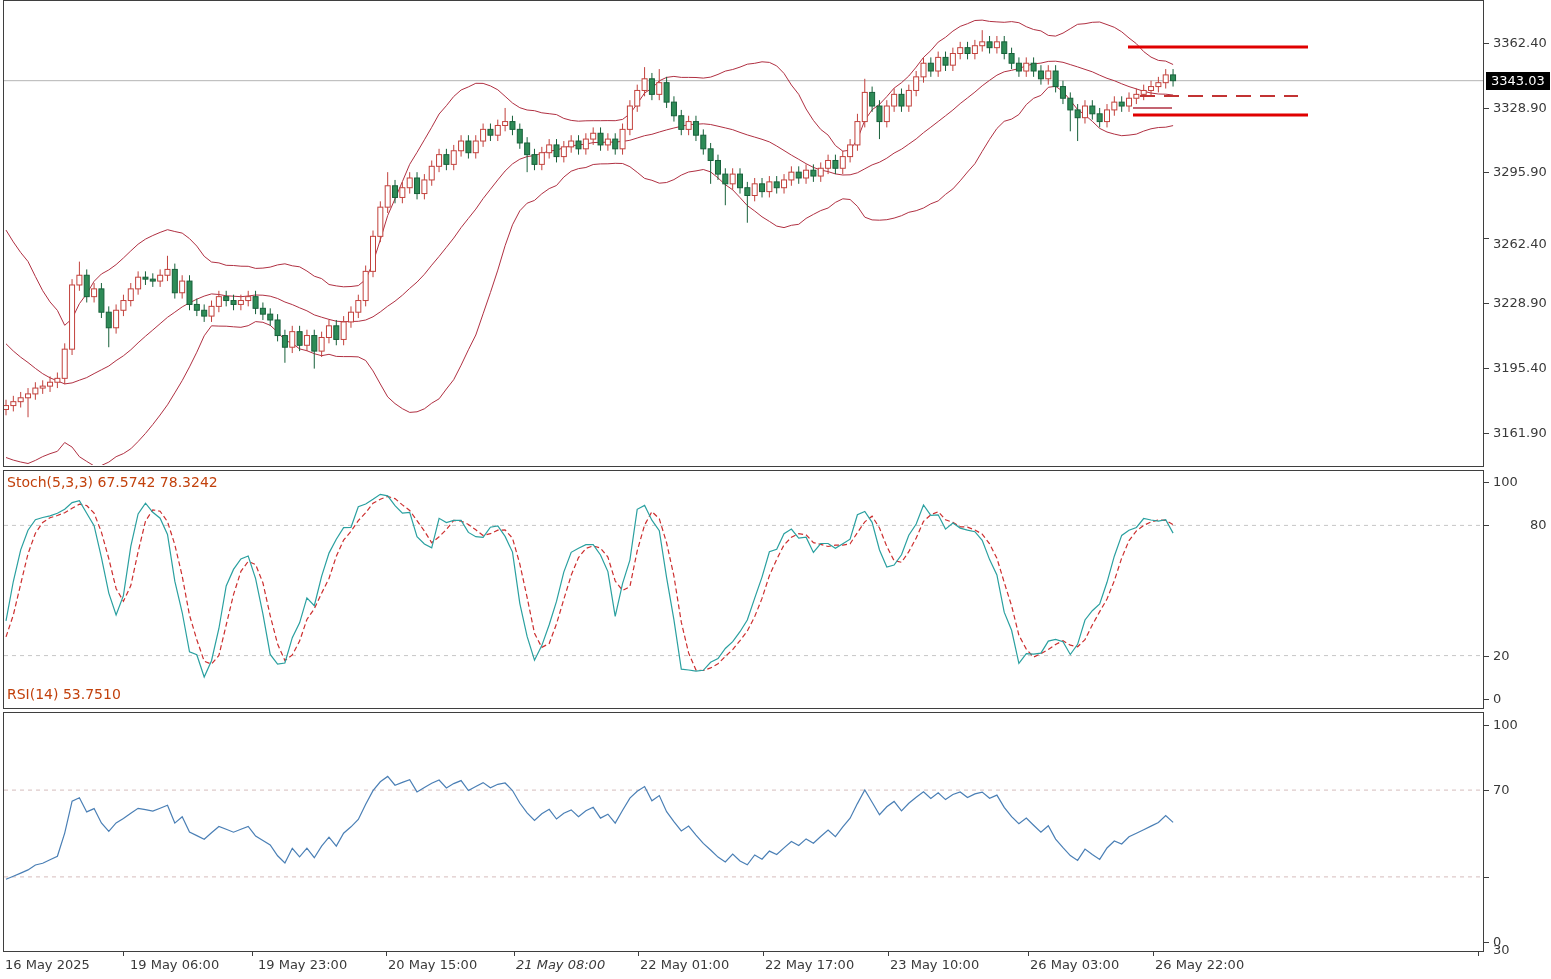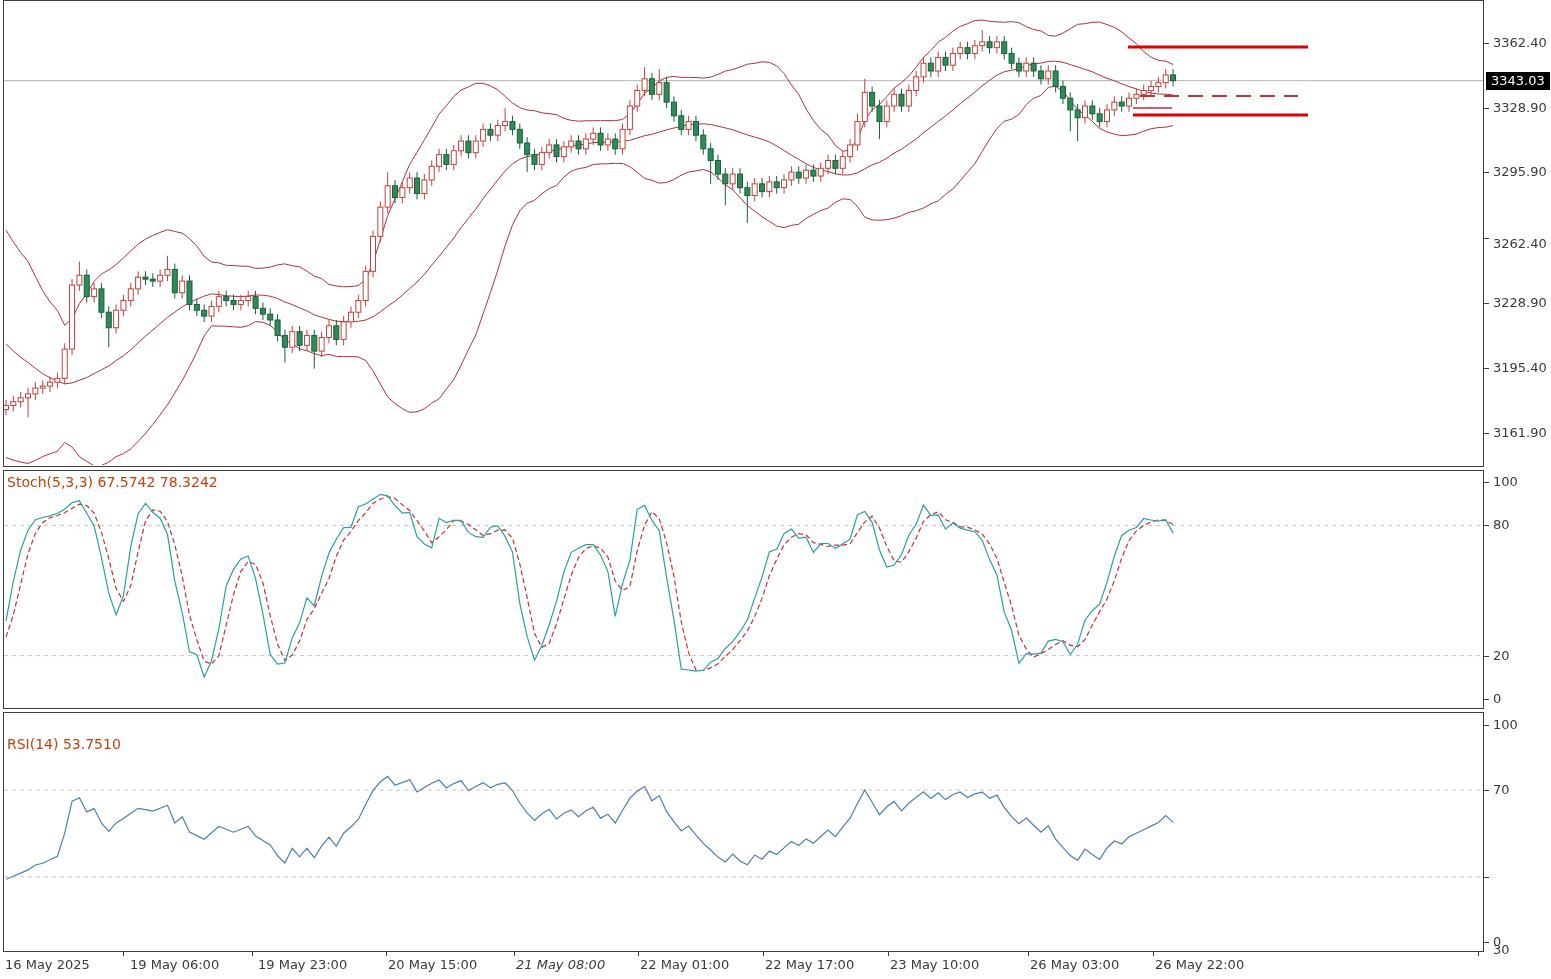--- a/index.html
+++ b/index.html
@@ -6,21 +6,21 @@
   #app{position:relative;width:1551px;height:979px;background:#fff;
        font-family:"DejaVu Sans","Liberation Sans",sans-serif;overflow:hidden;}
   .panel{position:absolute;left:3px;width:1481px;border:1px solid #3f3f3f;
          background:#fff;box-sizing:border-box;}
   #main-panel{top:0;height:467px;}
   #stoch-panel{top:470px;height:239px;}
   #rsi-panel{top:712px;height:240px;}
   #overlay{position:absolute;left:0;top:0;z-index:2;pointer-events:none;}
   .ind-label{position:absolute;font-size:14px;color:#c2410c;z-index:4;white-space:nowrap;}
   #stoch-label{left:7px;top:474px;}
-  #rsi-label{left:7px;top:736px;}
+  #rsi-label{left:7px;top:686px;}
   .axis-label{position:absolute;left:1493px;font-size:13px;color:#3a3a3a;
               white-space:nowrap;z-index:3;}
   .time-label{position:absolute;top:957px;font-size:13px;color:#3a3a3a;
               white-space:nowrap;z-index:3;}
   .tick-h{position:absolute;left:1484px;width:5px;height:1px;background:#3f3f3f;z-index:3;}
   .tick-v{position:absolute;top:952px;width:1px;height:4px;background:#3f3f3f;z-index:3;}
   .price-tag{position:absolute;left:1486px;top:72px;background:#000;color:#fff;
              font-size:13px;padding:1px 5px 2px 5px;z-index:5;white-space:nowrap;}
   #price-axis,#time-axis{position:absolute;z-index:1;}
   #price-axis{left:1484px;top:0;width:67px;height:952px;}
@@ -406,21 +406,21 @@
     <div class="axis-label" style="left: 1493px; top: 236px;">3262.40</div>
     <div class="tick-h" style="left: 1484px; top: 237.514px;"></div>
     <div class="axis-label" style="left: 1493px; top: 294.676px;">3228.90</div>
     <div class="tick-h" style="left: 1484px; top: 302.676px;"></div>
     <div class="axis-label" style="left: 1493px; top: 359.838px;">3195.40</div>
     <div class="tick-h" style="left: 1484px; top: 367.838px;"></div>
     <div class="axis-label" style="left: 1493px; top: 425px; text-align: center;">3161.90</div>
     <div class="tick-h" style="left: 1484px; top: 433px;"></div>
     <div class="axis-label" style="left: 1493px; top: 474px;">100</div>
     <div class="tick-h" style="left: 1484px; top: 482px;"></div>
-    <div class="axis-label" style="left: 1493px; top: 517.4px;">80</div>
+    <div class="axis-label" style="left: 1530px; top: 517.4px;">80</div>
     <div class="tick-h" style="left: 1484px; top: 525.4px;"></div>
     <div class="axis-label" style="left: 1493px; top: 647.6px; text-align: center;">20</div>
     <div class="tick-h" style="left: 1484px; top: 655.6px;"></div>
     <div class="axis-label" style="left: 1493px; top: 691px;">0</div>
     <div class="tick-h" style="left: 1484px; top: 699px;"></div>
     <div class="axis-label" style="left: 1493px; top: 717px;">100</div>
     <div class="tick-h" style="left: 1484px; top: 725px;"></div>
     <div class="axis-label" style="left: 1493px; top: 782.1px;">70</div>
     <div class="tick-h" style="left: 1484px; top: 790.1px;"></div>
     <div class="axis-label" style="left: 1493px; top: 903px; margin-top: 39px;">30</div>

